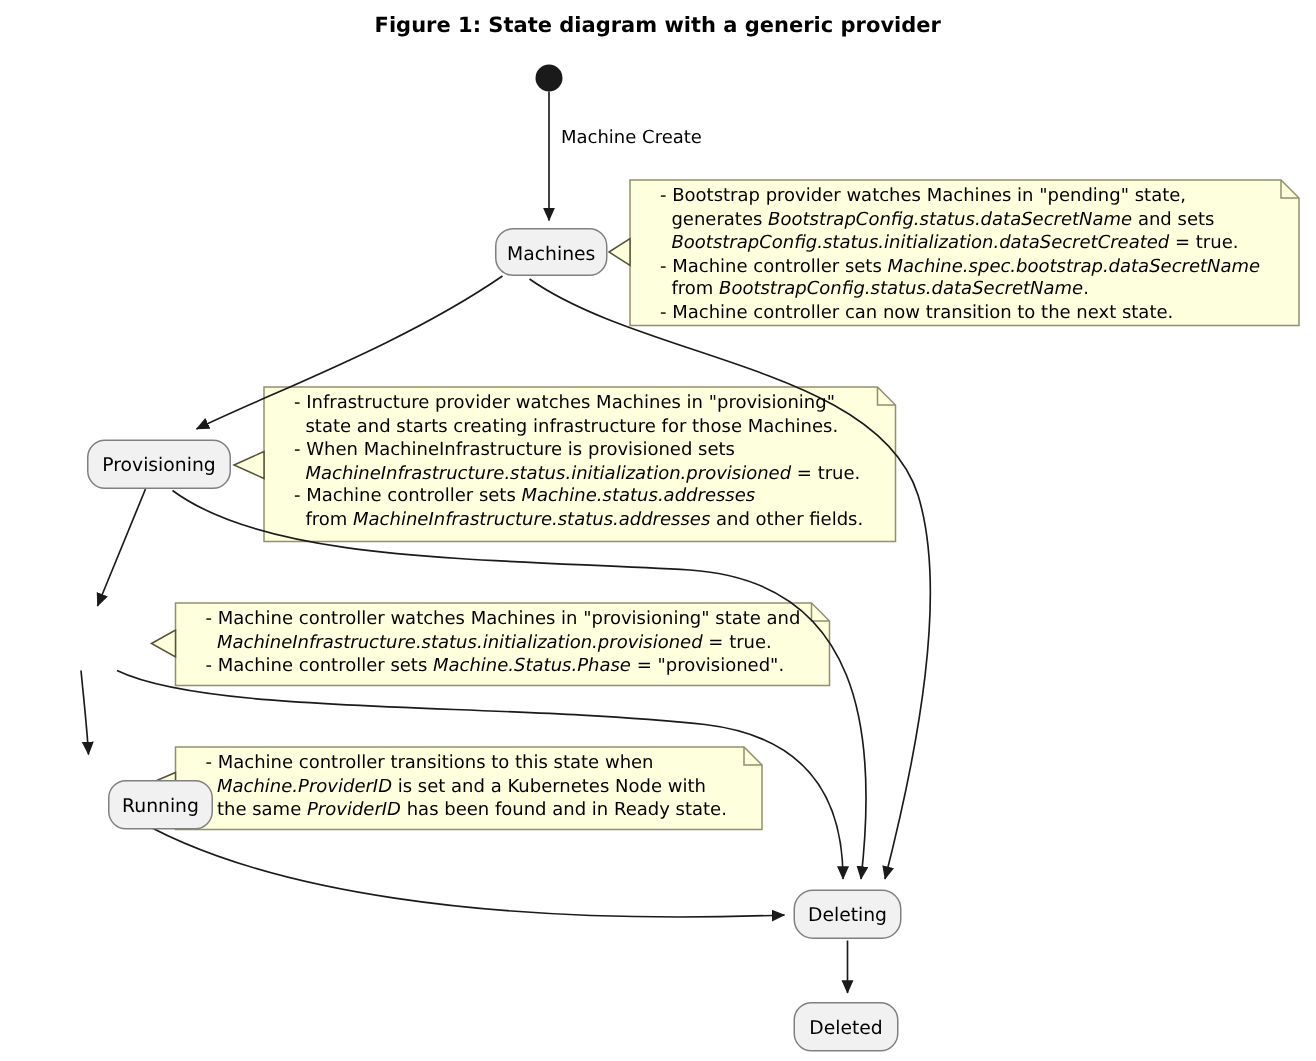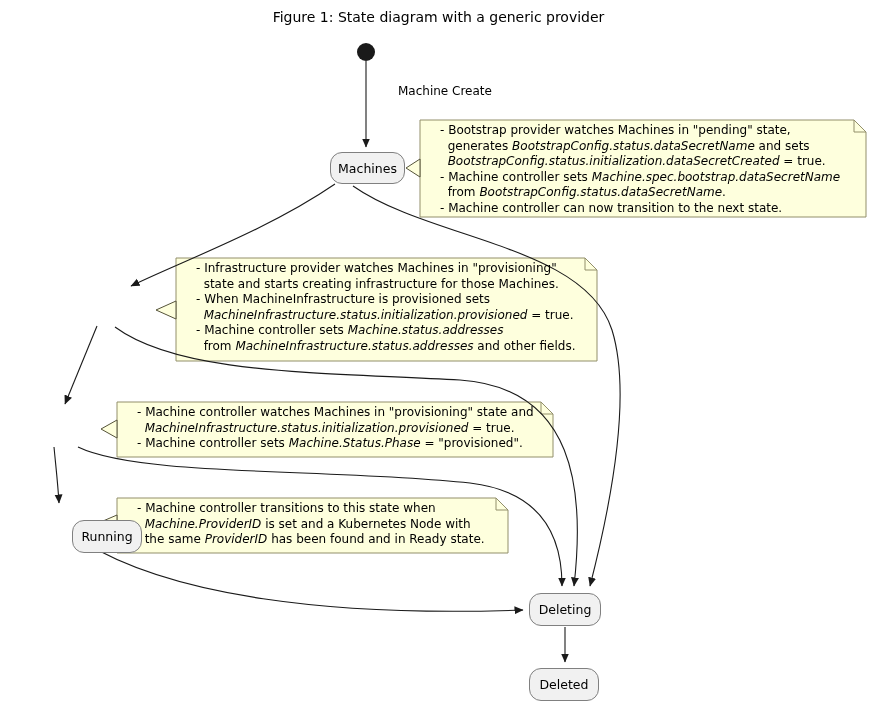--- a/index.html
+++ b/index.html
@@ -11,29 +11,29 @@
     --text-color:#111111;
   }
   html,body{margin:0;padding:0;background:#ffffff;}
   #diagram{
     position:relative;width:877px;height:707px;background:#ffffff;overflow:hidden;
     font-family:"DejaVu Sans","Liberation Sans",sans-serif;color:var(--text-color);
   }
   #edges{position:absolute;left:0;top:0;width:877px;height:707px;}
   .title{
     position:absolute;left:0;top:9px;width:877px;text-align:center;
-    font-size:14px;font-weight:normal;color:#000;
+    font-size:14px;font-weight:bold;color:#000;
   }
   .state{
     position:absolute;box-sizing:border-box;
     background:var(--state-bg);border:1px solid var(--state-border);border-radius:12px;
     display:flex;align-items:center;justify-content:center;
     font-size:12.5px;color:#000;
   }
-  .edge-label{position:absolute;font-size:12px;color:#000;white-space:pre;margin-left:24px;}
+  .edge-label{position:absolute;font-size:12px;color:#000;white-space:pre;}
   .note-text{
     position:absolute;box-sizing:border-box;padding:3px 20px;
     font-size:12px;line-height:15.5px;white-space:pre;color:#000;
   }
   .note-text .it{font-style:italic;}
   .note-shape{fill:var(--note-bg);stroke:var(--note-border);stroke-width:1;}
   .note-fold{fill:none;stroke:var(--note-border);stroke-width:1;}
   .edge{fill:none;stroke:var(--line-color);stroke-width:1.1;}
   .connector{fill:var(--note-bg);stroke:#55533a;stroke-width:1;}
 </style>
@@ -81,22 +81,23 @@
     <path class="edge" d="M353,186 C430,240 585,245 612,330 C632,395 612,500 590,586" marker-end="url(#arr)"></path>
     <path class="edge" d="M115,327 C180,375 320,372 460,380 C575,388 585,490 574,586" marker-end="url(#arr)"></path>
     <path class="edge" d="M78,447 C140,477 330,468 470,483 C545,492 562,540 562,586" marker-end="url(#arr)"></path>
     <path class="edge" d="M82,541 C170,596 330,617 523,610" marker-end="url(#arr)"></path>
     <path class="edge" d="M565,627 L565,662" marker-end="url(#arr)"></path>
   </svg>
 
   <div class="edge-label" style="left:374px;top:84px;">Machine Create</div>
 
   <div class="state" style="left:330px;top:152px;width:75px;height:32px;">Machines</div>
+  <div class="state" style="left:58px;top:293px;width:96px;height:33px;">Provisioning</div>
   <div class="state" style="left:24px;top:520px;width:70px;height:33px;margin-left:48px;">Running</div>
-  <div class="state" style="left:529px;top:593px;width:72px;height:33px;">Deleting</div>
+  <div class="state" style="left:529px;top:593px;width:72px;height:33px;border-radius:13px;">Deleting</div>
   <div class="state" style="left:529px;top:668px;width:70px;height:33px;">Deleted</div>
 
   <div class="note-text" style="left:420px;top:120px;width:446px;height:97px;"><div class="note-line"><span>- Bootstrap provider watches Machines in "pending" state,</span></div><div class="note-line"><span>  generates </span><span class="it">BootstrapConfig.status.dataSecretName</span><span> and sets</span></div><div class="note-line"><span>  </span><span class="it">BootstrapConfig.status.initialization.dataSecretCreated</span><span> = true.</span></div><div class="note-line"><span>- Machine controller sets </span><span class="it">Machine.spec.bootstrap.dataSecretName</span></div><div class="note-line"><span>  from </span><span class="it">BootstrapConfig.status.dataSecretName</span><span>.</span></div><div class="note-line"><span>- Machine controller can now transition to the next state.</span></div></div>
   <div class="note-text" style="left:176px;top:258px;width:421px;height:103px;"><div class="note-line"><span>- Infrastructure provider watches Machines in "provisioning"</span></div><div class="note-line"><span>  state and starts creating infrastructure for those Machines.</span></div><div class="note-line"><span>- When MachineInfrastructure is provisioned sets</span></div><div class="note-line"><span>  </span><span class="it">MachineInfrastructure.status.initialization.provisioned</span><span> = true.</span></div><div class="note-line"><span>- Machine controller sets </span><span class="it">Machine.status.addresses</span></div><div class="note-line"><span>  from </span><span class="it">MachineInfrastructure.status.addresses</span><span> and other fields.</span></div></div>
   <div class="note-text" style="left:117px;top:402px;width:436px;height:55px;"><div class="note-line"><span>- Machine controller watches Machines in "provisioning" state and</span></div><div class="note-line"><span>  </span><span class="it">MachineInfrastructure.status.initialization.provisioned</span><span> = true.</span></div><div class="note-line"><span>- Machine controller sets </span><span class="it">Machine.Status.Phase</span><span> = "provisioned".</span></div></div>
   <div class="note-text" style="left:117px;top:498px;width:391px;height:55px;"><div class="note-line"><span>- Machine controller transitions to this state when</span></div><div class="note-line"><span>  </span><span class="it">Machine.ProviderID</span><span> is set and a Kubernetes Node with</span></div><div class="note-line"><span>  the same </span><span class="it">ProviderID</span><span> has been found and in Ready state.</span></div></div>
 
 </div>
 
 </body></html>

